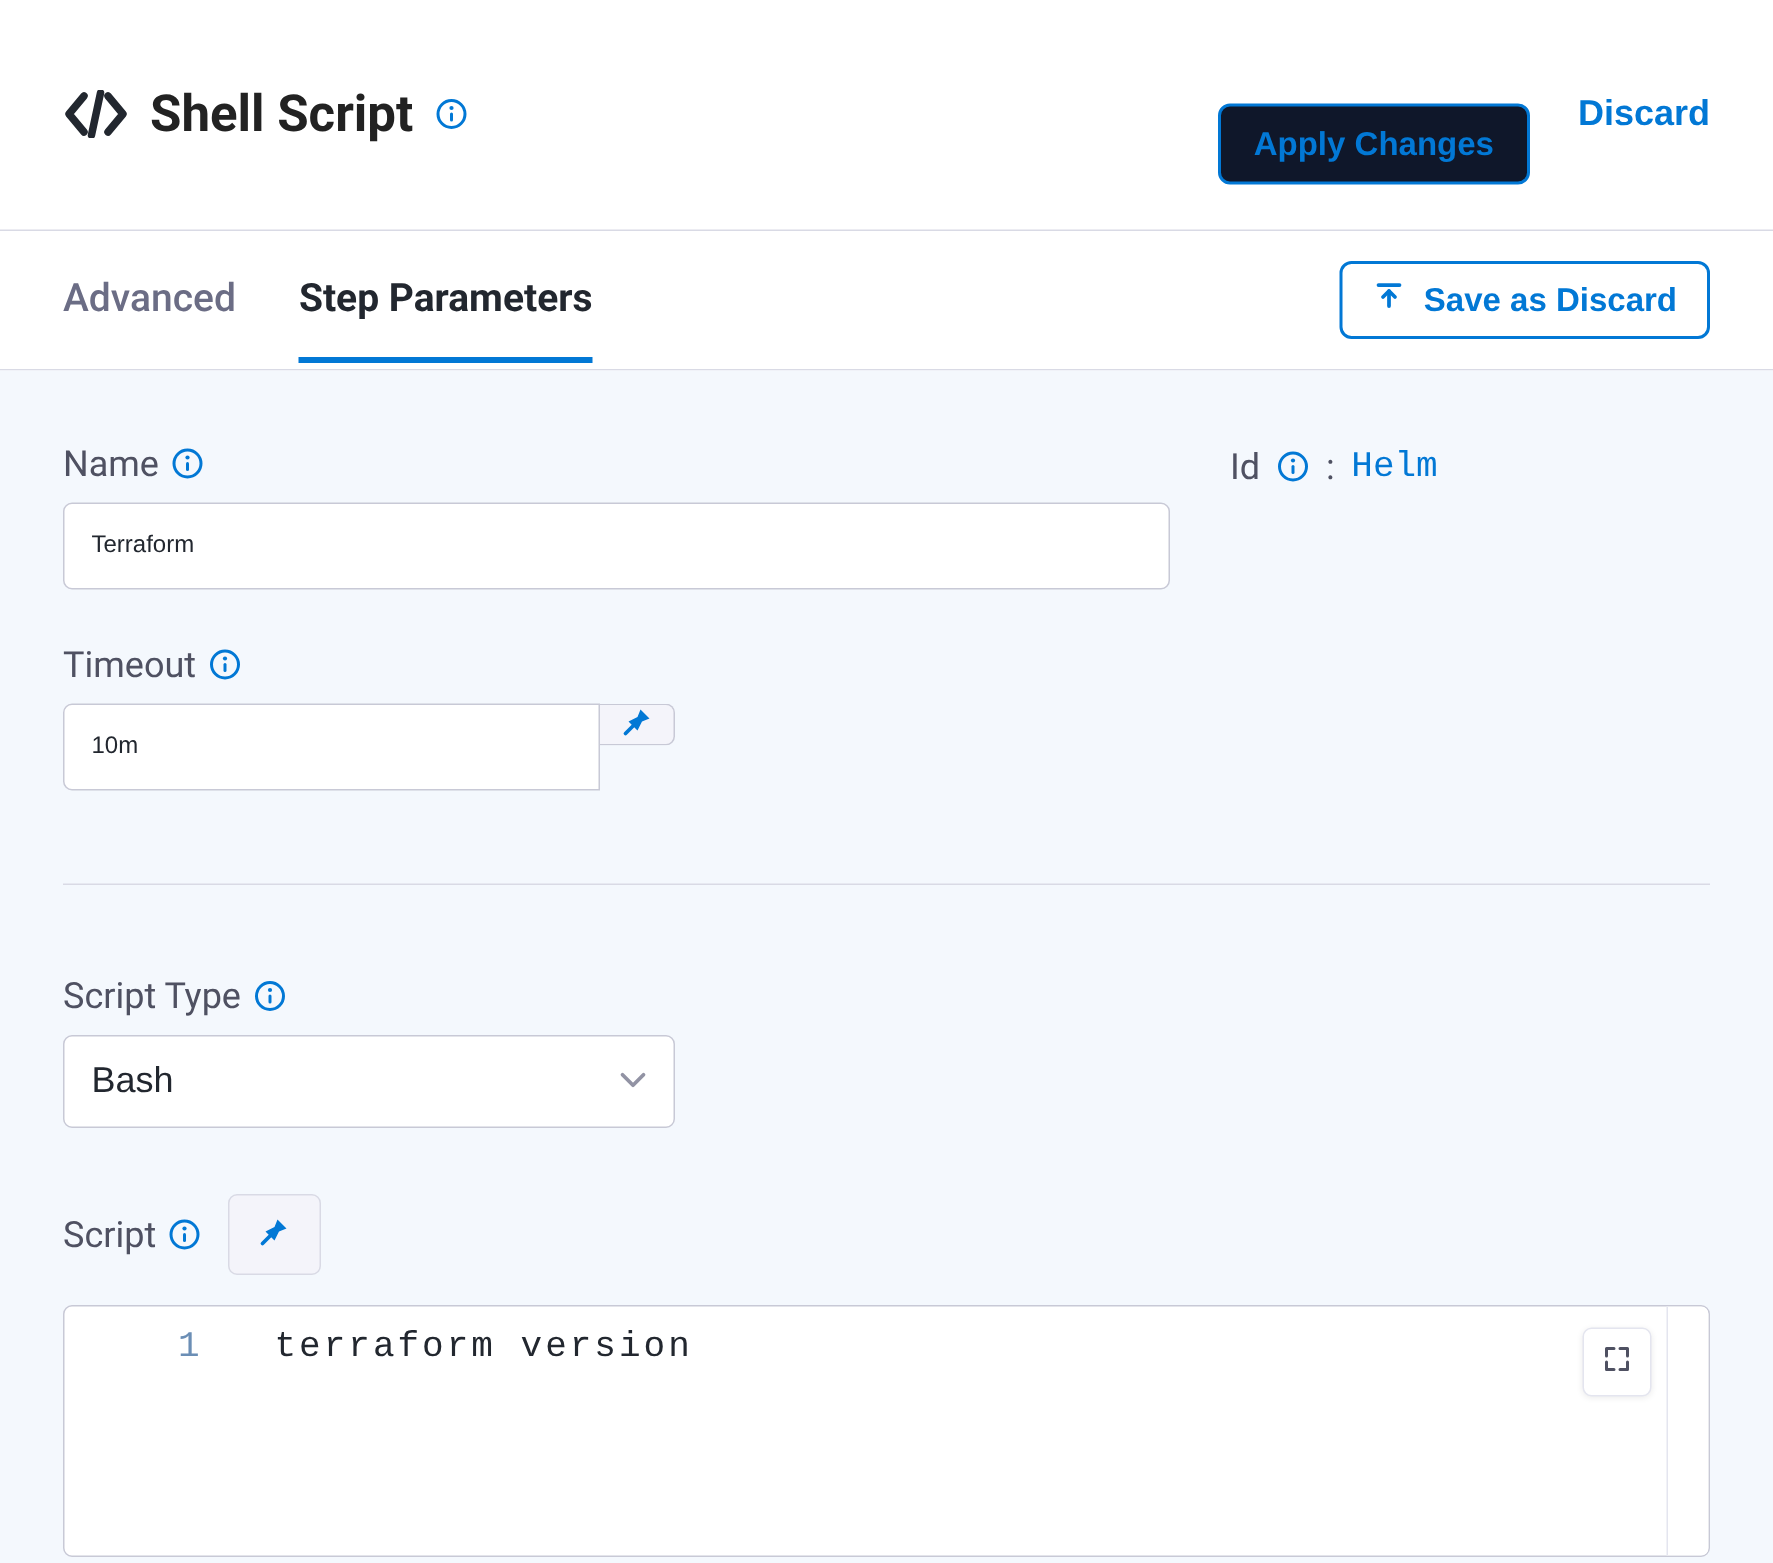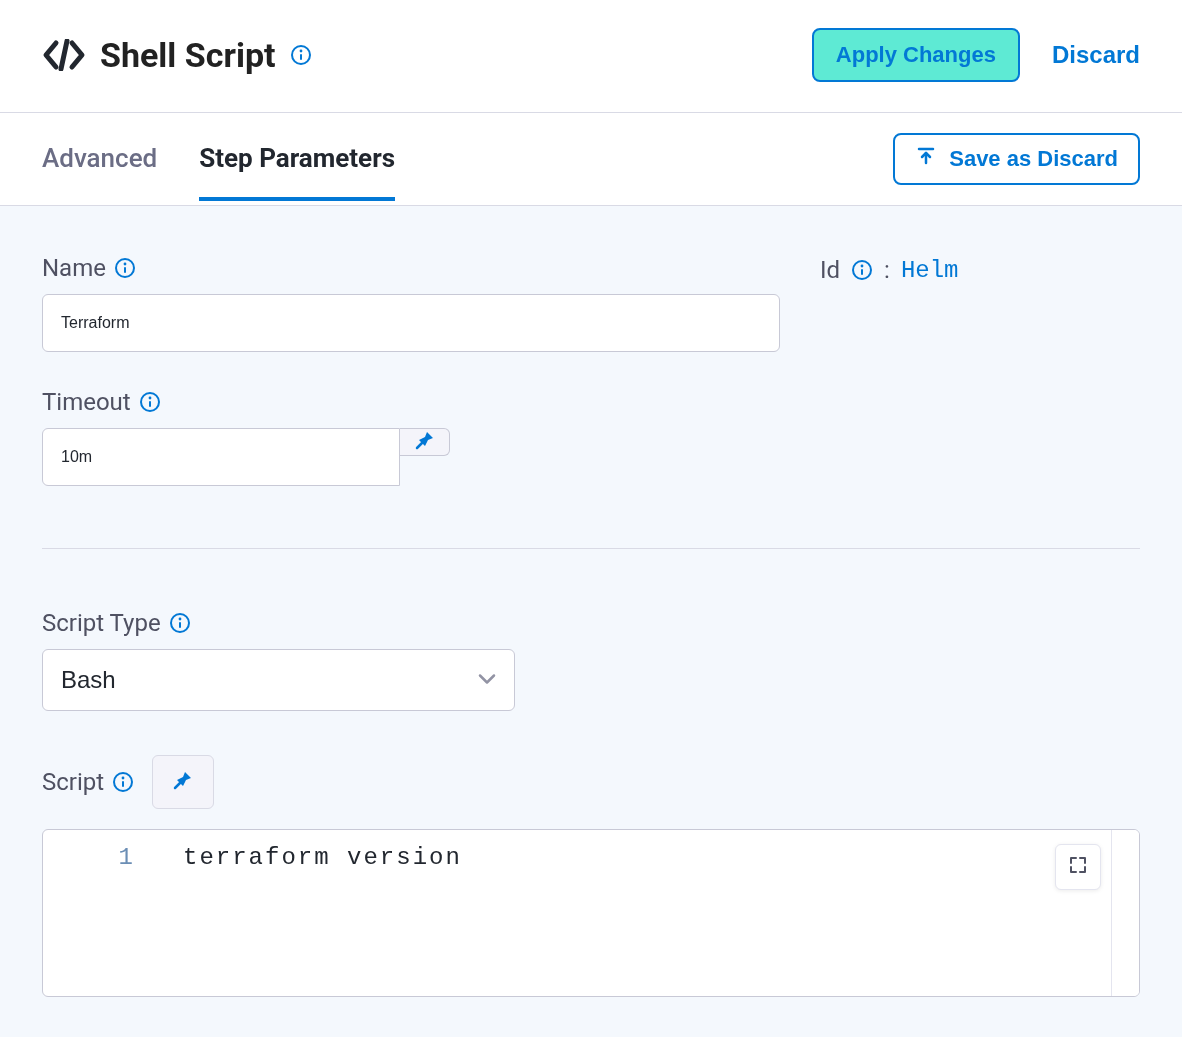--- a/index.html
+++ b/index.html
@@ -26,27 +26,28 @@
     font-weight: 700;
     color: #222;
   }
   .header-right {
     display: flex;
     align-items: center;
     gap: 32px;
   }
   .btn-outline {
     border: 2px solid #0278d5;
-    background: #5eead4;
+    background: #0f172a;
     color: #0278d5;
     font-size: 22px;
     font-weight: 700;
     padding: 12px 22px;
     border-radius: 8px;
     cursor: pointer;
+    margin-top: 41px;
   }
   .btn-link {
     color: #0278d5;
     font-size: 24px;
     font-weight: 700;
     cursor: pointer;
     background: none;
     border: none;
   }
   .tabs-row {
@@ -163,21 +164,21 @@
     justify-content: center;
     cursor: pointer;
   }
   .divider {
     height: 1px;
     background: #d9dae5;
     margin: 62px 0 60px 0;
   }
   .select-wrap {
     position: relative;
-    width: 473px;
+    width: 408px;
   }
   .select-input {
     width: 100%;
     height: 62px;
     border: 1px solid #c8c9d6;
     border-radius: 6px;
     background: #fff;
     font-size: 24px;
     padding: 0 18px;
     color: #22272f;

